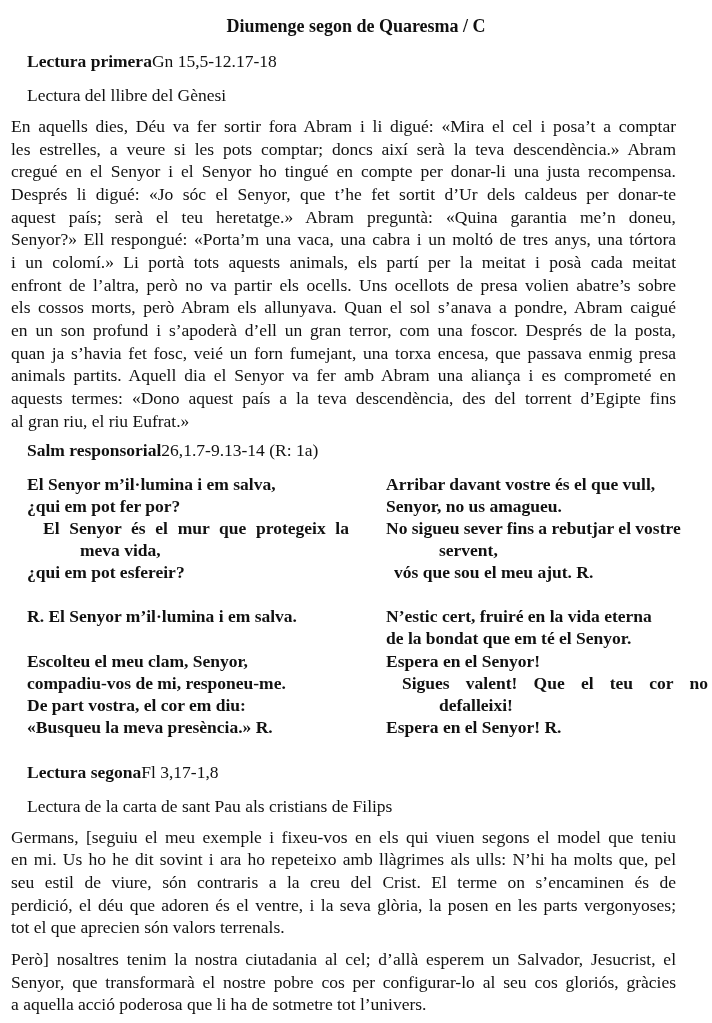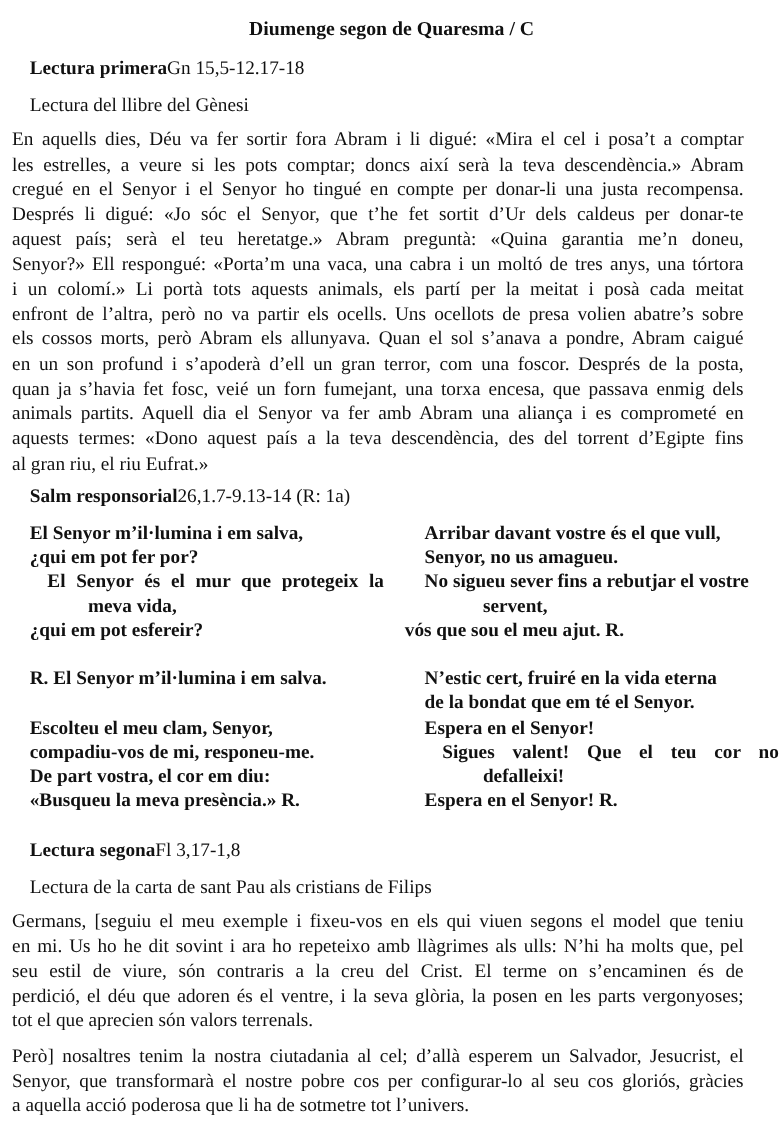--- a/index.html
+++ b/index.html
@@ -30,21 +30,21 @@
   <div class="abs line" style="top:118px">En aquells dies, Déu va fer sortir fora Abram i li digué: «Mira el cel i posa’t a comptar</div>
   <div class="abs line" style="top:141px">les estrelles, a veure si les pots comptar; doncs així serà la teva descendència.» Abram</div>
   <div class="abs line" style="top:163px">cregué en el Senyor i el Senyor ho tingué en compte per donar-li una justa recompensa.</div>
   <div class="abs line" style="top:186px">Després li digué: «Jo sóc el Senyor, que t’he fet sortit d’Ur dels caldeus per donar-te</div>
   <div class="abs line" style="top:209px">aquest país; serà el teu heretatge.» Abram preguntà: «Quina garantia me’n doneu,</div>
   <div class="abs line" style="top:231px">Senyor?» Ell respongué: «Porta’m una vaca, una cabra i un moltó de tres anys, una tórtora</div>
   <div class="abs line" style="top:254px">i un colomí.» Li portà tots aquests animals, els partí per la meitat i posà cada meitat</div>
   <div class="abs line" style="top:277px">enfront de l’altra, però no va partir els ocells. Uns ocellots de presa volien abatre’s sobre</div>
   <div class="abs line" style="top:299px">els cossos morts, però Abram els allunyava. Quan el sol s’anava a pondre, Abram caigué</div>
   <div class="abs line" style="top:322px">en un son profund i s’apoderà d’ell un gran terror, com una foscor. Després de la posta,</div>
-  <div class="abs line" style="top:345px">quan ja s’havia fet fosc, veié un forn fumejant, una torxa encesa, que passava enmig dels</div>
+  <div class="abs line" style="top:345px">quan ja s’havia fet fosc, veié un forn fumejant, una torxa encesa, que passava enmig presa</div>
   <div class="abs line" style="top:367px">animals partits. Aquell dia el Senyor va fer amb Abram una aliança i es comprometé en</div>
   <div class="abs line" style="top:390px">aquests termes: «Dono aquest país a la teva descendència, des del torrent d’Egipte fins</div>
   <div class="abs line last" style="top:413px">al gran riu, el riu Eufrat.»</div>
 </div>
 
 <div class="abs hdr" style="top:442px">
   <span class="h">Salm responsorial</span>
   <span>26,1.7-9.13-14 (R: 1a)</span>
 </div>
 
@@ -61,21 +61,21 @@
   <div class="col" style="left:27px;top:675px">compadiu-vos de mi, responeu-me.</div>
   <div class="col" style="left:27px;top:697px">De part vostra, el cor em diu:</div>
   <div class="col" style="left:27px;top:719px">«Busqueu la meva presència.» R.</div>
 </div>
 
 <div>
   <div class="col" style="left:386px;top:476px">Arribar davant vostre és el que vull,</div>
   <div class="col" style="left:386px;top:498px">Senyor, no us amagueu.</div>
   <div class="col" style="left:386px;top:520px">No sigueu sever fins a rebutjar el vostre</div>
   <div class="col indent" style="left:386px;top:542px">servent,</div>
-  <div class="col" style="left:368px;top:564px">vós que sou el meu ajut. R.</div>
+  <div class="col" style="left:394px;top:564px">vós que sou el meu ajut. R.</div>
 
   <div class="col" style="left:386px;top:608px">N’estic cert, fruiré en la vida eterna</div>
   <div class="col" style="left:386px;top:630px">de la bondat que em té el Senyor.</div>
   <div class="col" style="left:386px;top:653px">Espera en el Senyor!</div>
   <div class="col jline" style="left:386px;top:675px;width:306px">Sigues valent! Que el teu cor no</div>
   <div class="col indent" style="left:386px;top:697px">defalleixi!</div>
   <div class="col" style="left:386px;top:719px">Espera en el Senyor! R.</div>
 </div>
 
 <div class="abs hdr" style="top:764px">

